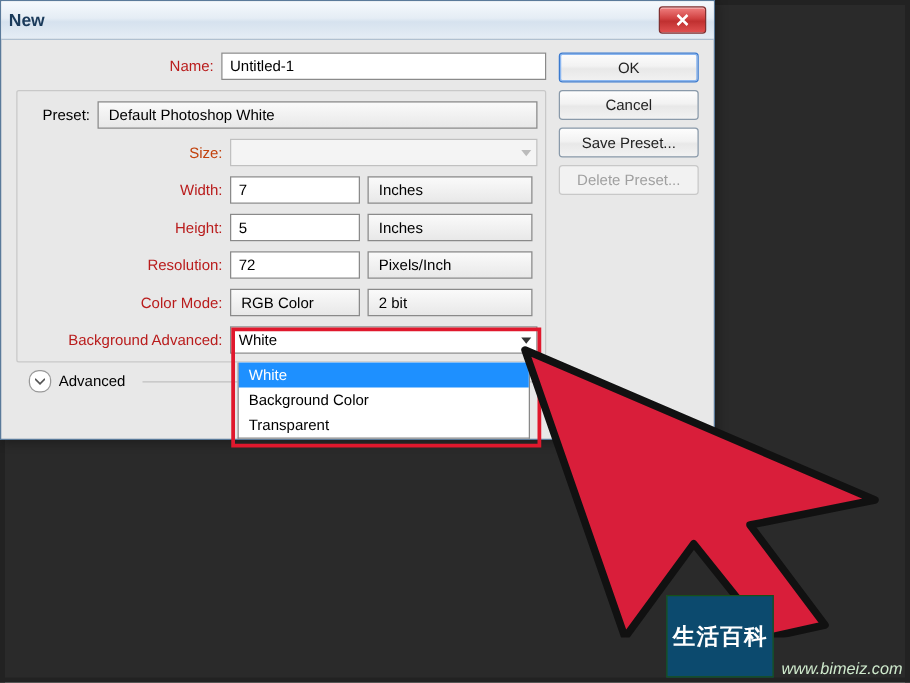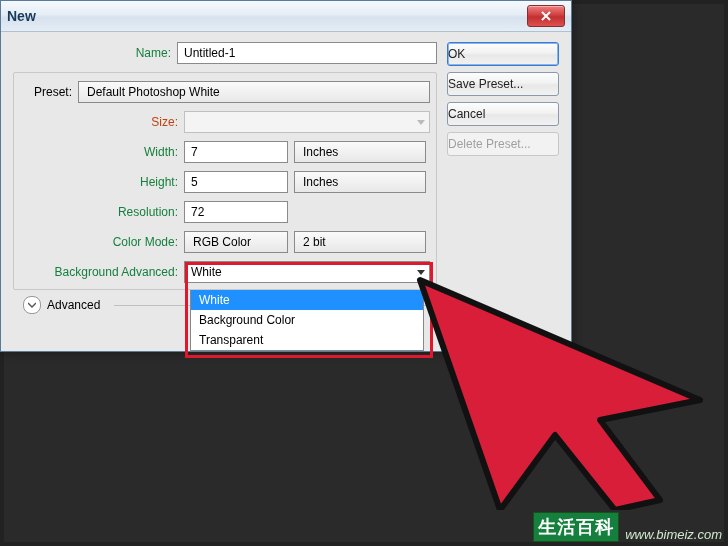--- a/index.html
+++ b/index.html
@@ -47,26 +47,26 @@
     gap: 10px;
   }
   .form-col { flex: 1; }
   .btn-col { width: 112px; display: flex; flex-direction: column; gap: 6px; }
   .winbtn {
     height: 22px;
     background: linear-gradient(#fdfdfd,#f2f2f2 45%,#e8e8e8 55%,#f2f2f2);
     border: 1px solid #8a9aaa;
     border-radius: 3px;
     font-size: 12px; color: #222;
-    display: flex; align-items: center; 
+    display: flex; align-items: center; justify-content: center;
   }
   .winbtn.default { border-color: #3a7acf; box-shadow: 0 0 0 1px #8ab6f0 inset; }
   .winbtn.disabled { color: #a0a0a0; border-color: #c8c8c8; background: #f2f2f2; }
   .row { display: flex; align-items: center; margin-bottom: 8px; gap: 6px; }
-  .lbl { width: 158px; text-align: right; color: #15803d; }
+  .lbl { width: 158px; text-align: right; color: #b91c1c; }
   .lbl.dim { color: #c2410c; }
   .txt {
     height: 20px; background: #fff; border: 1px solid #8a8a8a;
     padding: 0 6px; font-size: 12px; display: flex; align-items: center;
   }
   .combo {
     height: 20px; background: #fff; border: 1px solid #8a8a8a;
     padding: 0 4px 0 6px; font-size: 12px;
     display: flex; align-items: center; justify-content: space-between;
   }
@@ -118,22 +118,22 @@
     position: absolute;
     pointer-events: none;
   }
 
   .watermark {
     position: absolute;
     right: 6px; bottom: 4px;
     display: flex; align-items: flex-end; gap: 6px;
   }
   .wm-badge {
-    background: #15803d; color: #fff; font-weight: bold;
-    padding: 2px 4px; font-size: 18px; letter-spacing: 1px;
+    background: #0c4a6e; color: #fff; font-weight: bold;
+    padding: 20px 4px; font-size: 18px; letter-spacing: 1px;
     border: 1px solid #185018;
   }
   .wm-url { color: #cfeacd; font-size: 13px; font-style: italic; text-align: right; }
 
   .border-left { position:absolute; left:0; top:0; bottom:0; width:4px; background:#222;}
   .border-right{ position:absolute; right:0; top:0; bottom:0; width:4px; background:#222;}
   .border-top  { position:absolute; left:0; right:0; top:0; height:4px; background:#222;}
   .border-bot  { position:absolute; left:0; right:0; bottom:0; height:4px; background:#222;}
 </style>
 </head>
@@ -201,20 +201,24 @@
             <span>Inches</span>
               <span class="arrow"></span>
           </div>
         </div>
 
         <div class="row">
           <div class="lbl">Resolution:</div>
           <div class="txt" style="width:90px">
               <span>72</span>
             </div>
+          <div class="combo-btn" style="width:118px">
+            <span>Pixels/Inch</span>
+              <span class="arrow"></span>
+          </div>
         </div>
 
         <div class="row">
           <div class="lbl">Color Mode:</div>
           <div class="combo-btn" style="width:90px">
             <span>RGB Color</span>
               <span class="arrow"></span>
           </div>
           <div class="combo-btn" style="width:118px">
             <span>2 bit</span>
@@ -241,24 +245,24 @@
         <div class="adv-line"></div>
       </div>
 
     </div>
 
     <div class="btn-col">
       <div class="winbtn default">
           <span>OK</span>
         </div>
       <div class="winbtn">
+          <span>Cancel</span>
+        </div>
+      <div class="winbtn">
           <span>Save Preset...</span>
-        </div>
-      <div class="winbtn">
-          <span>Cancel</span>
         </div>
       <div class="winbtn disabled">
           <span>Delete Preset...</span>
         </div>
     </div>
   </div>
 </div>
 
 <div class="highlight" style="left:185px; top:262px; width:242px; height:90px;"></div>
 

